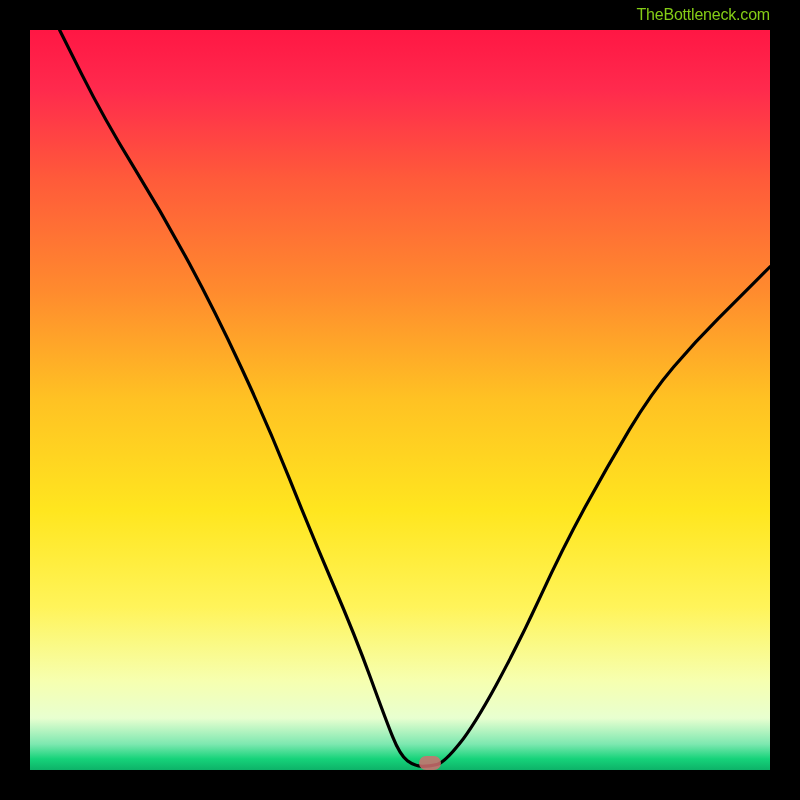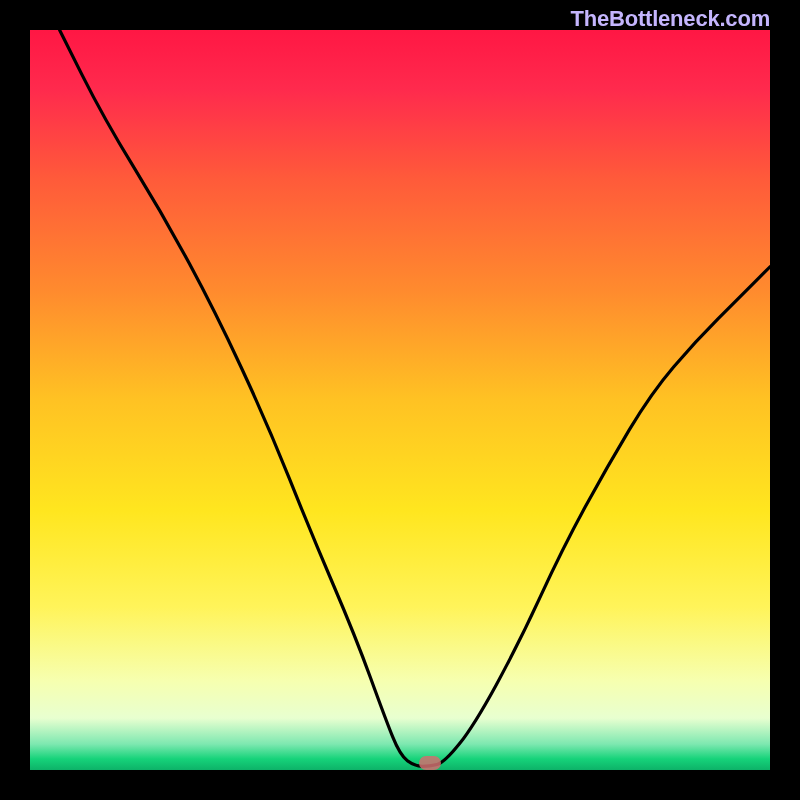--- a/index.html
+++ b/index.html
@@ -26,23 +26,23 @@
     overflow: hidden;
   }
   .gradient-bg {
     position: absolute;
     left: 0; top: 0; right: 0; bottom: 0;
   }
   .watermark {
     position: absolute;
     top: 6px;
     right: 30px;
-    font-size: 22px;
-    font-weight: 700;
-    color: #c4b5fd;
+    font-size: 16px;
+    font-weight: 400;
+    color: #84cc16;
     letter-spacing: -0.2px;
   }
   .curve-svg {
     position: absolute;
     left: 0; top: 0;
     width: 740px;
     height: 740px;
   }
   .marker {
     position: absolute;

